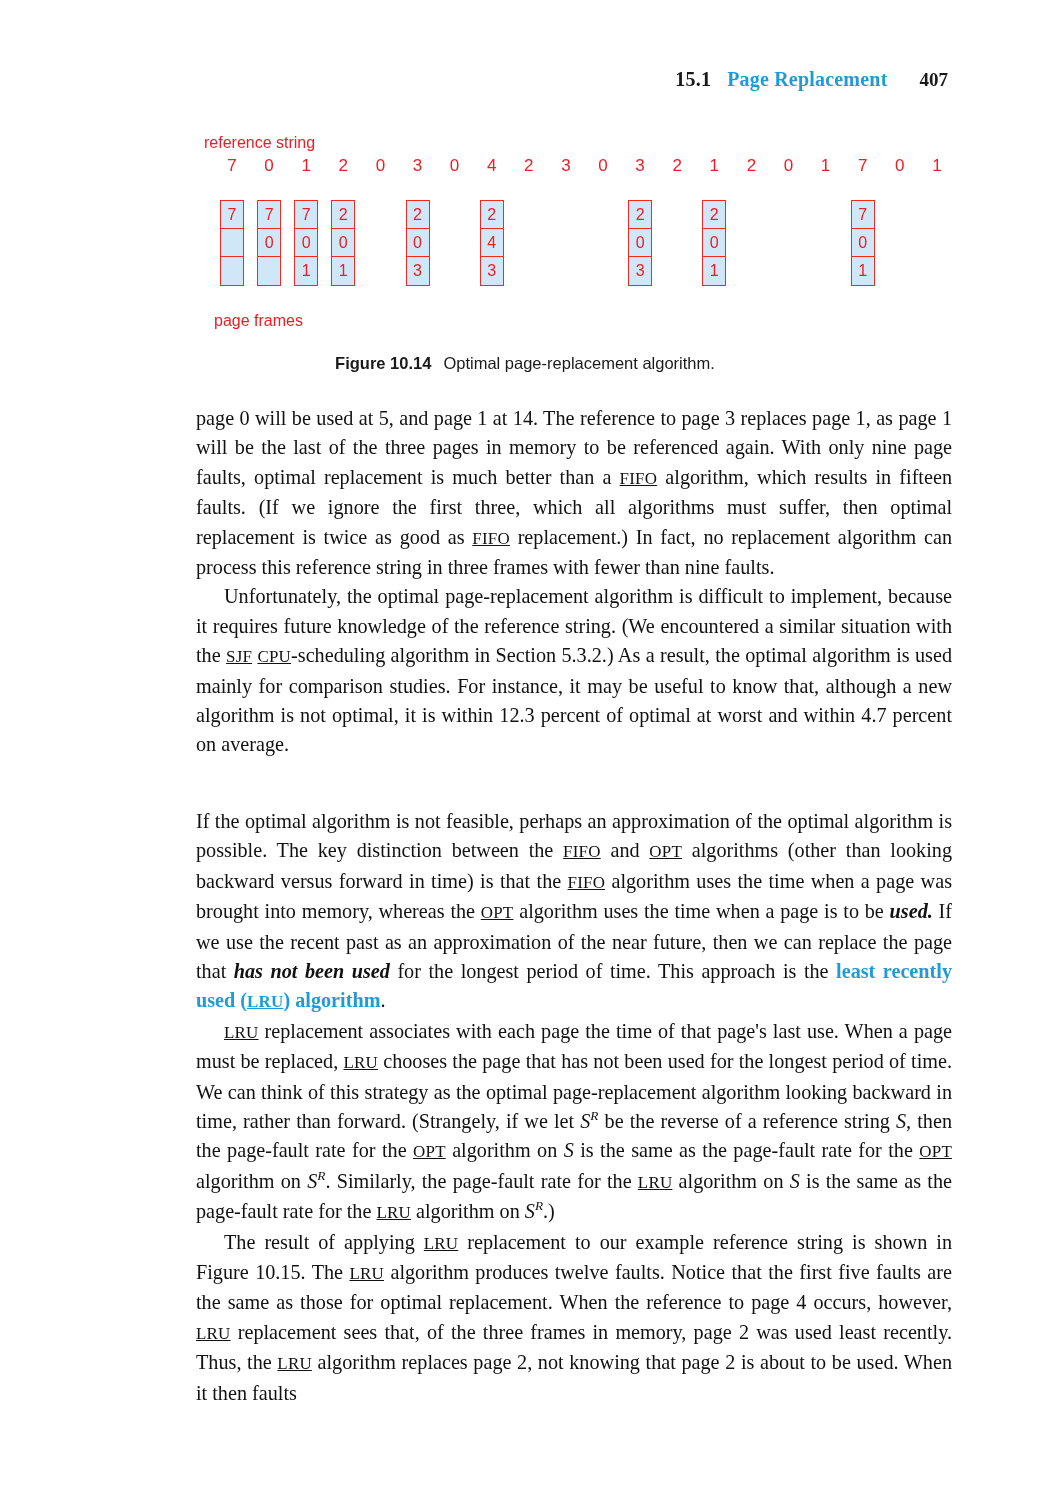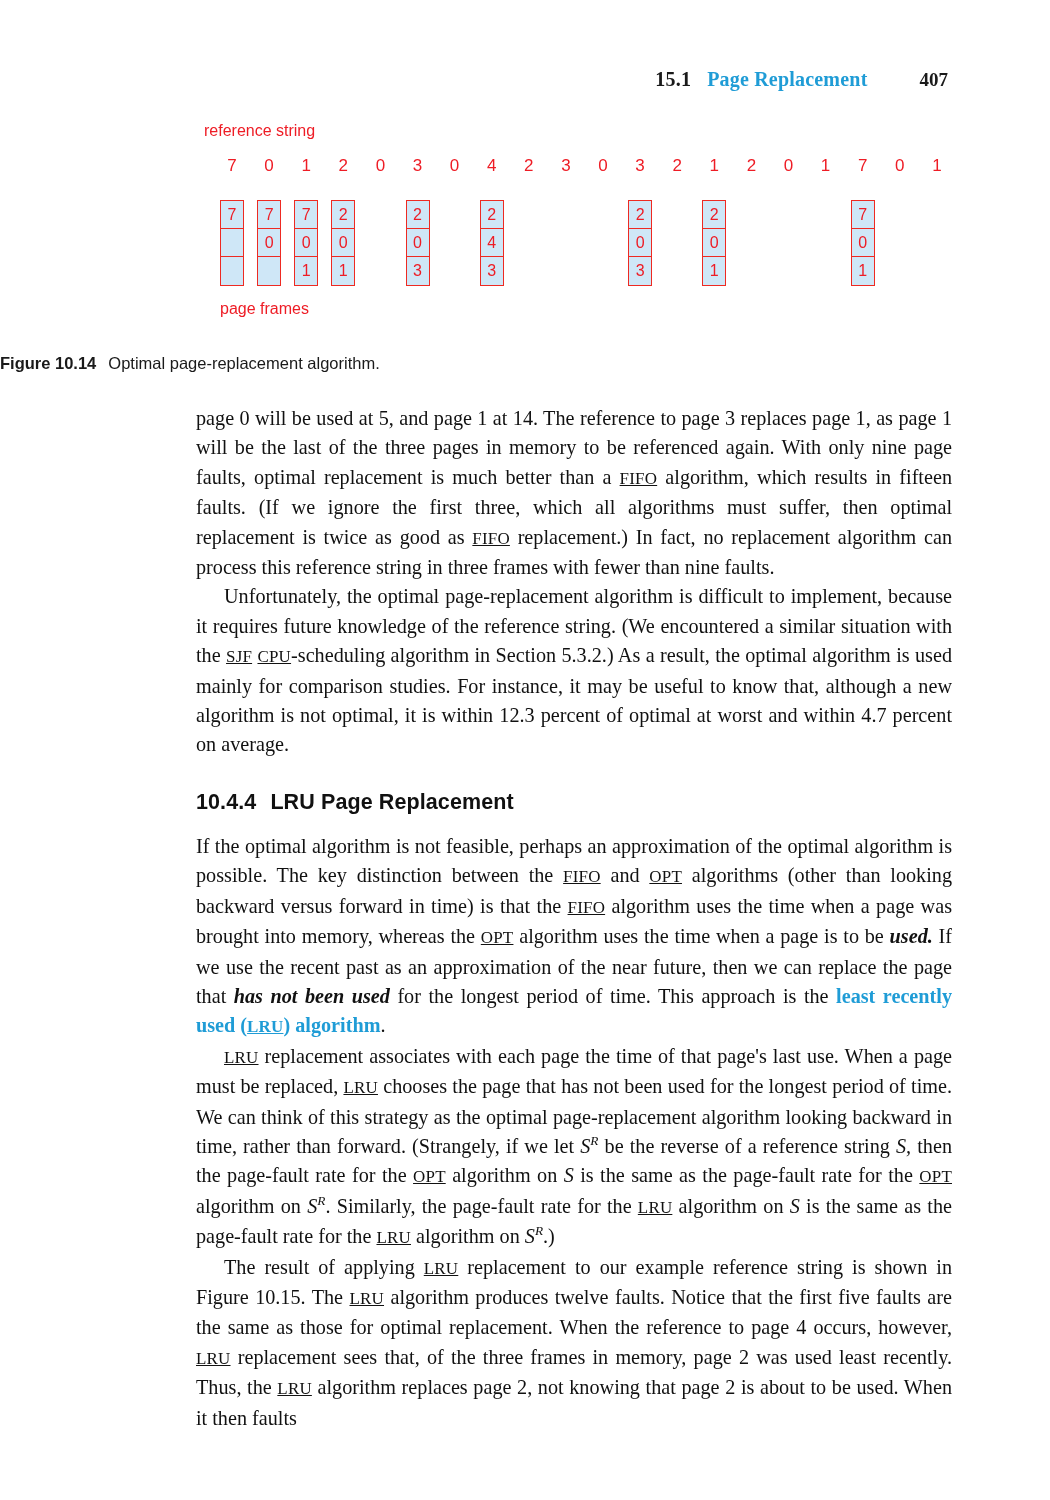--- a/index.html
+++ b/index.html
@@ -36,44 +36,45 @@
     font-size: 20px;
     font-weight: bold;
     color: #1f9cd6;
     margin-left: 16px;
     letter-spacing: 0.2px;
   }
   .rh-page {
     font-size: 19px;
     font-weight: bold;
     color: #1a1a1a;
-    margin-left: 52px;
+    margin-left: 32px;
   }
 
   
   .figure {
     position: absolute;
     top: 118px;
     left: 196px;
     width: 760px;
     height: 225px;
   }
   .fig-label {
     position: absolute;
     font-family: "Liberation Sans", sans-serif;
     font-size: 16px;
     color: #ee1c25;
     white-space: nowrap;
+    margin-top: 12px;
   }
   .fig-label.ref {
     left: 8px;
     top: 4px;
   }
   .fig-label.frames {
-    left: 24px;
+    left: 18px;
     top: 182px;
   }
 
   .ref-row {
     position: absolute;
     top: 38px;
     left: 0;
     height: 26px;
   }
   .ref-num {
@@ -116,21 +117,21 @@
   .frame-cell:last-child {
     border-bottom: none;
   }
 
   
   .caption {
     position: absolute;
     top: 354px;
     left: 0;
     width: 1050px;
-    text-align: left;
+    text-align: center;
     font-family: "Liberation Sans", sans-serif;
     font-size: 16.5px;
     color: #1a1a1a;
   }
   .caption b {
     font-weight: bold;
   }
   .caption .cap-gap {
     display: inline-block;
     width: 12px;
@@ -290,21 +291,20 @@
   <b>Figure 10.14</b><span class="cap-gap"></span><span>Optimal page-replacement algorithm.</span>
 </div>
 
 <div class="body-col">
 
   <p class="para">page 0 will be used at 5, and page 1 at 14. The reference to page 3 replaces page 1, as page 1 will be the last of the three pages in memory to be referenced again. With only nine page faults, optimal replacement is much better than a <span class="sc">FIFO</span> algorithm, which results in fifteen faults. (If we ignore the first three, which all algorithms must suffer, then optimal replacement is twice as good as <span class="sc">FIFO</span> replacement.) In fact, no replacement algorithm can process this reference string in three frames with fewer than nine faults.</p>
 
   <p class="para indent">Unfortunately, the optimal page-replacement algorithm is difficult to implement, because it requires future knowledge of the reference string. (We encountered a similar situation with the <span class="sc">SJF</span> <span class="sc">CPU</span>-scheduling algorithm in Section 5.3.2.) As a result, the optimal algorithm is used mainly for comparison studies. For instance, it may be useful to know that, although a new algorithm is not optimal, it is within 12.3 percent of optimal at worst and within 4.7 percent on average.</p>
 
   <div class="gap-before-head"></div>
-  <h2 class="section-head"><span>10.4.4</span><span class="sh-gap"></span><span>LRU Page Replacement</span></h2>
   <div class="gap-after-head"></div>
 
   <p class="para">If the optimal algorithm is not feasible, perhaps an approximation of the optimal algorithm is possible. The key distinction between the <span class="sc">FIFO</span> and <span class="sc">OPT</span> algorithms (other than looking backward versus forward in time) is that the <span class="sc">FIFO</span> algorithm uses the time when a page was brought into memory, whereas the <span class="sc">OPT</span> algorithm uses the time when a page is to be <span class="bital">used.</span> If we use the recent past as an approximation of the near future, then we can replace the page that <span class="bital">has not been used</span> for the longest period of time. This approach is the <span class="term">least recently used (<span class="sc">LRU</span>) algorithm</span>.</p>
 
   <p class="para indent"><span class="sc">LRU</span> replacement associates with each page the time of that page's last use. When a page must be replaced, <span class="sc">LRU</span> chooses the page that has not been used for the longest period of time. We can think of this strategy as the optimal page-replacement algorithm looking backward in time, rather than forward. (Strangely, if we let <span class="ital">S</span><sup class="rsup">R</sup> be the reverse of a reference string <span class="ital">S,</span> then the page-fault rate for the <span class="sc">OPT</span> algorithm on <span class="ital">S</span> is the same as the page-fault rate for the <span class="sc">OPT</span> algorithm on <span class="ital">S</span><sup class="rsup">R</sup>. Similarly, the page-fault rate for the <span class="sc">LRU</span> algorithm on <span class="ital">S</span> is the same as the page-fault rate for the <span class="sc">LRU</span> algorithm on <span class="ital">S</span><sup class="rsup">R</sup>.)</p>
 
   <p class="para indent">The result of applying <span class="sc">LRU</span> replacement to our example reference string is shown in Figure 10.15. The <span class="sc">LRU</span> algorithm produces twelve faults. Notice that the first five faults are the same as those for optimal replacement. When the reference to page 4 occurs, however, <span class="sc">LRU</span> replacement sees that, of the three frames in memory, page 2 was used least recently. Thus, the <span class="sc">LRU</span> algorithm replaces page 2, not knowing that page 2 is about to be used. When it then faults</p>
 
 </div>
 

